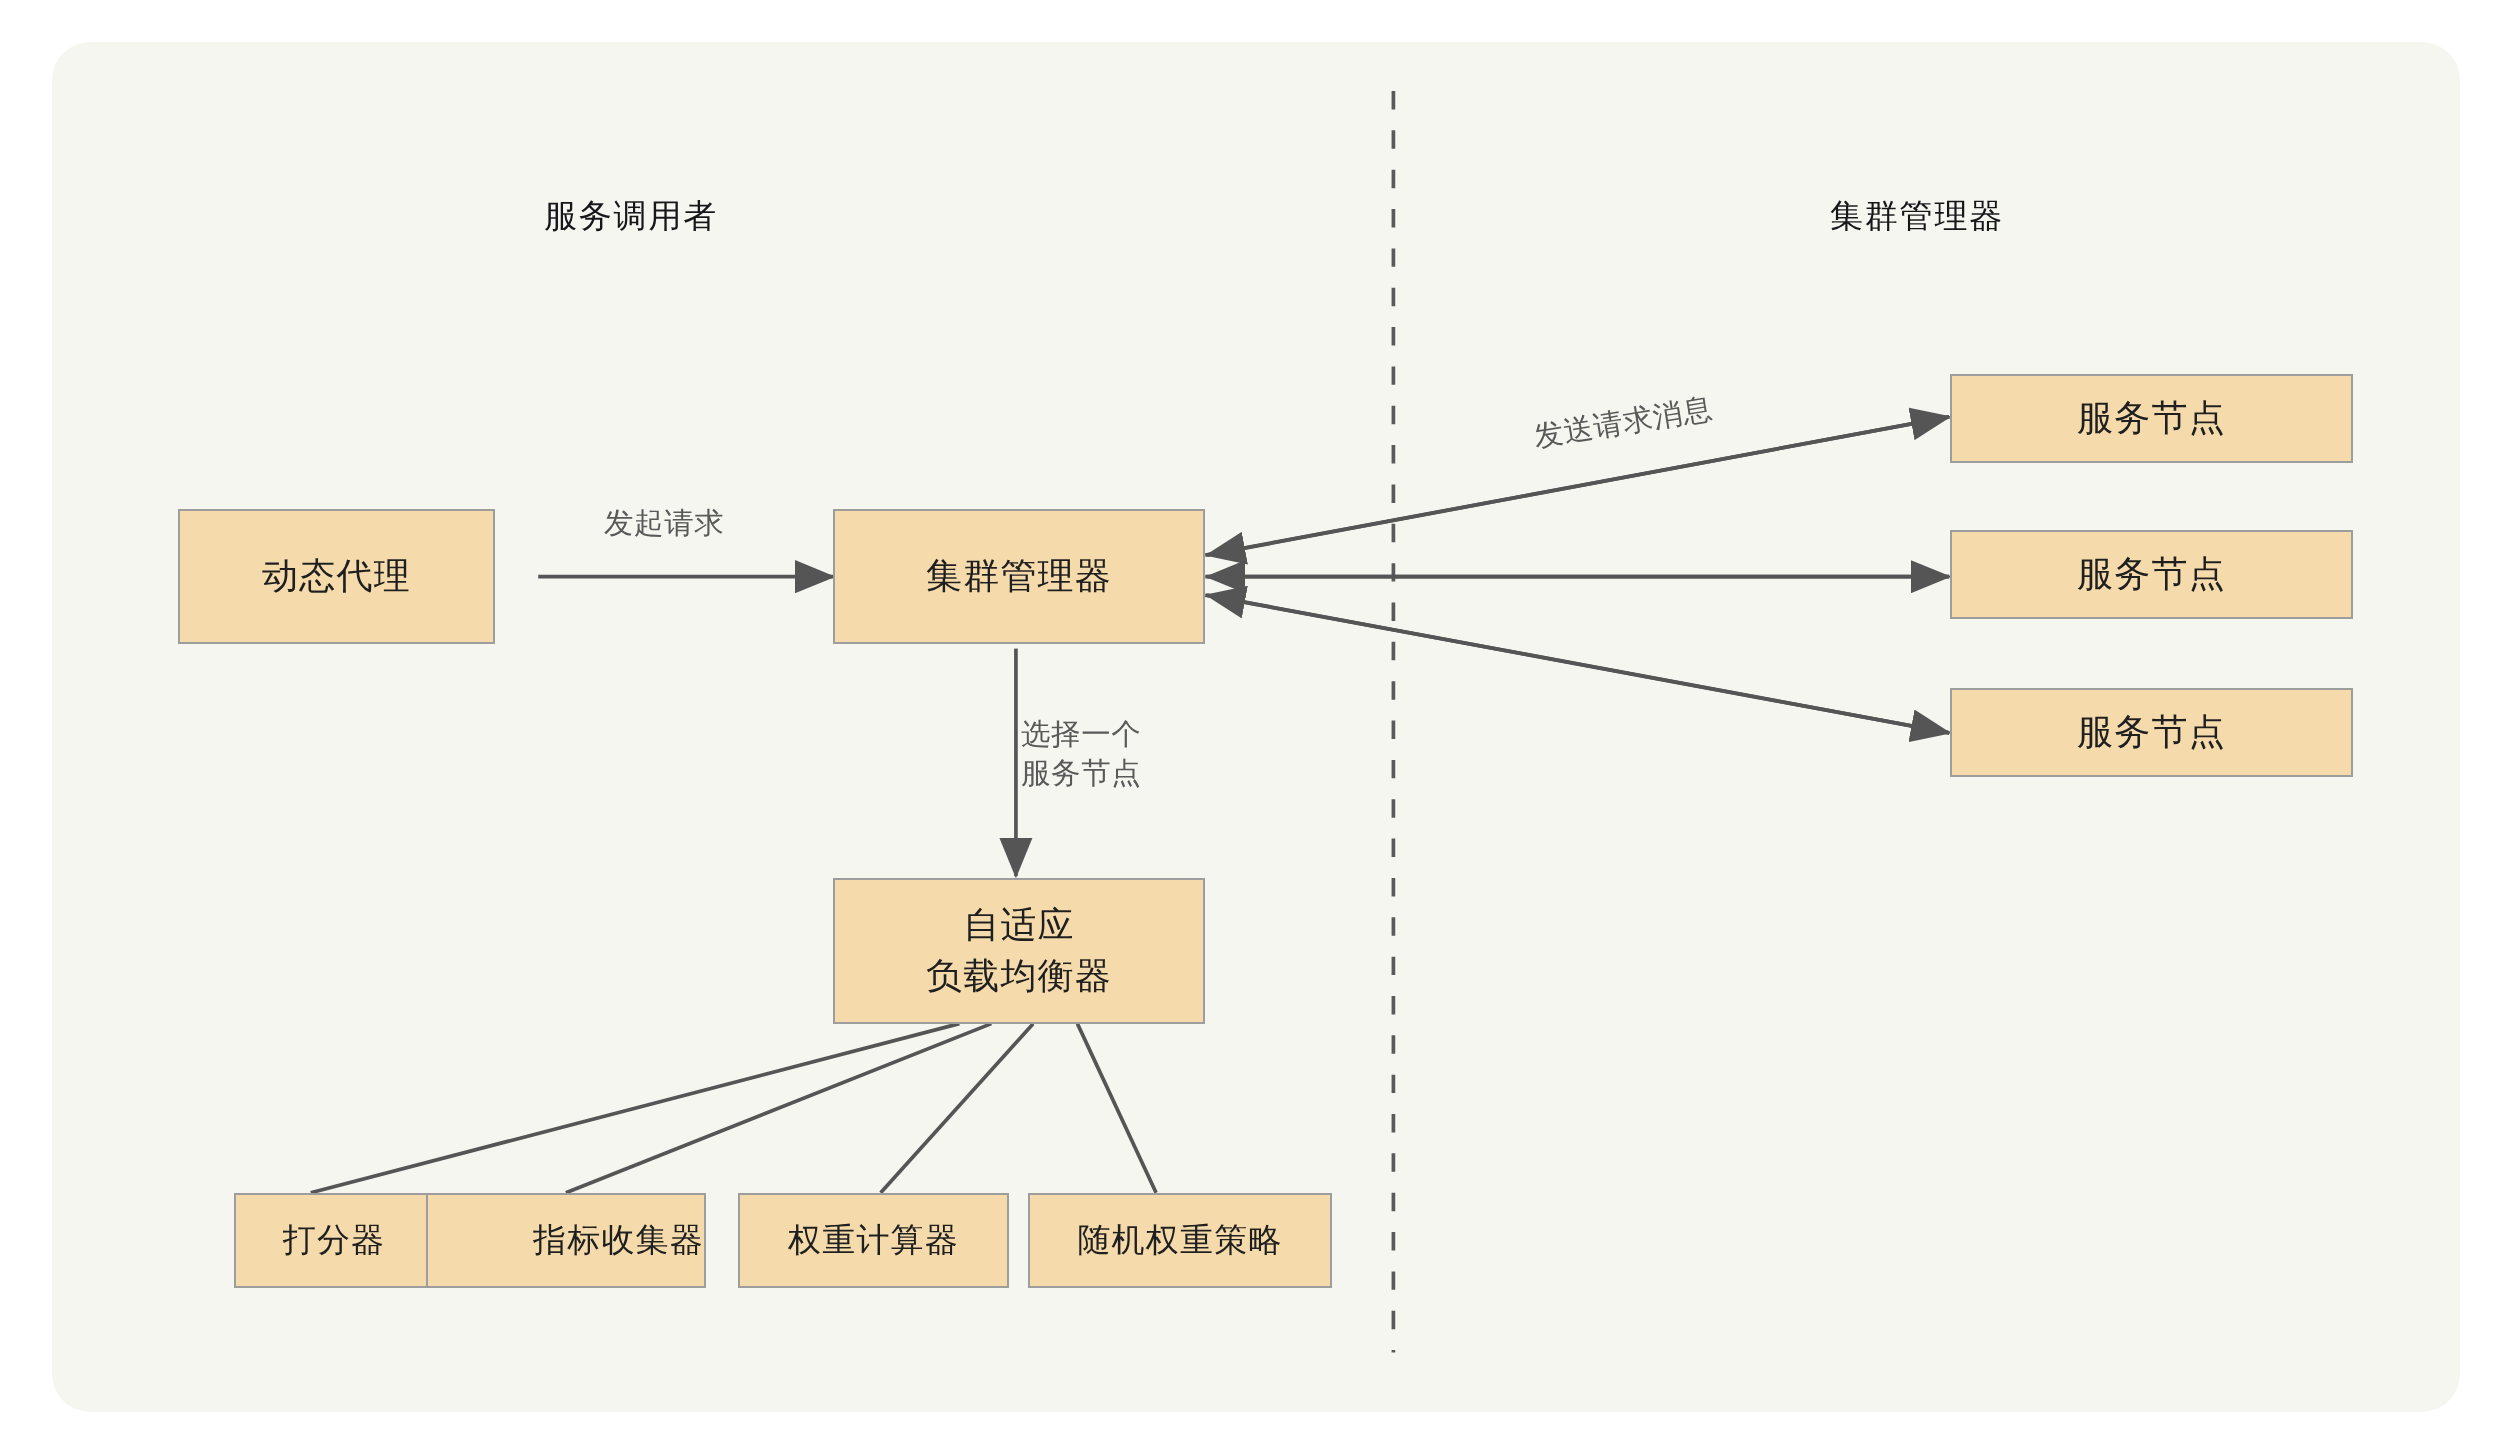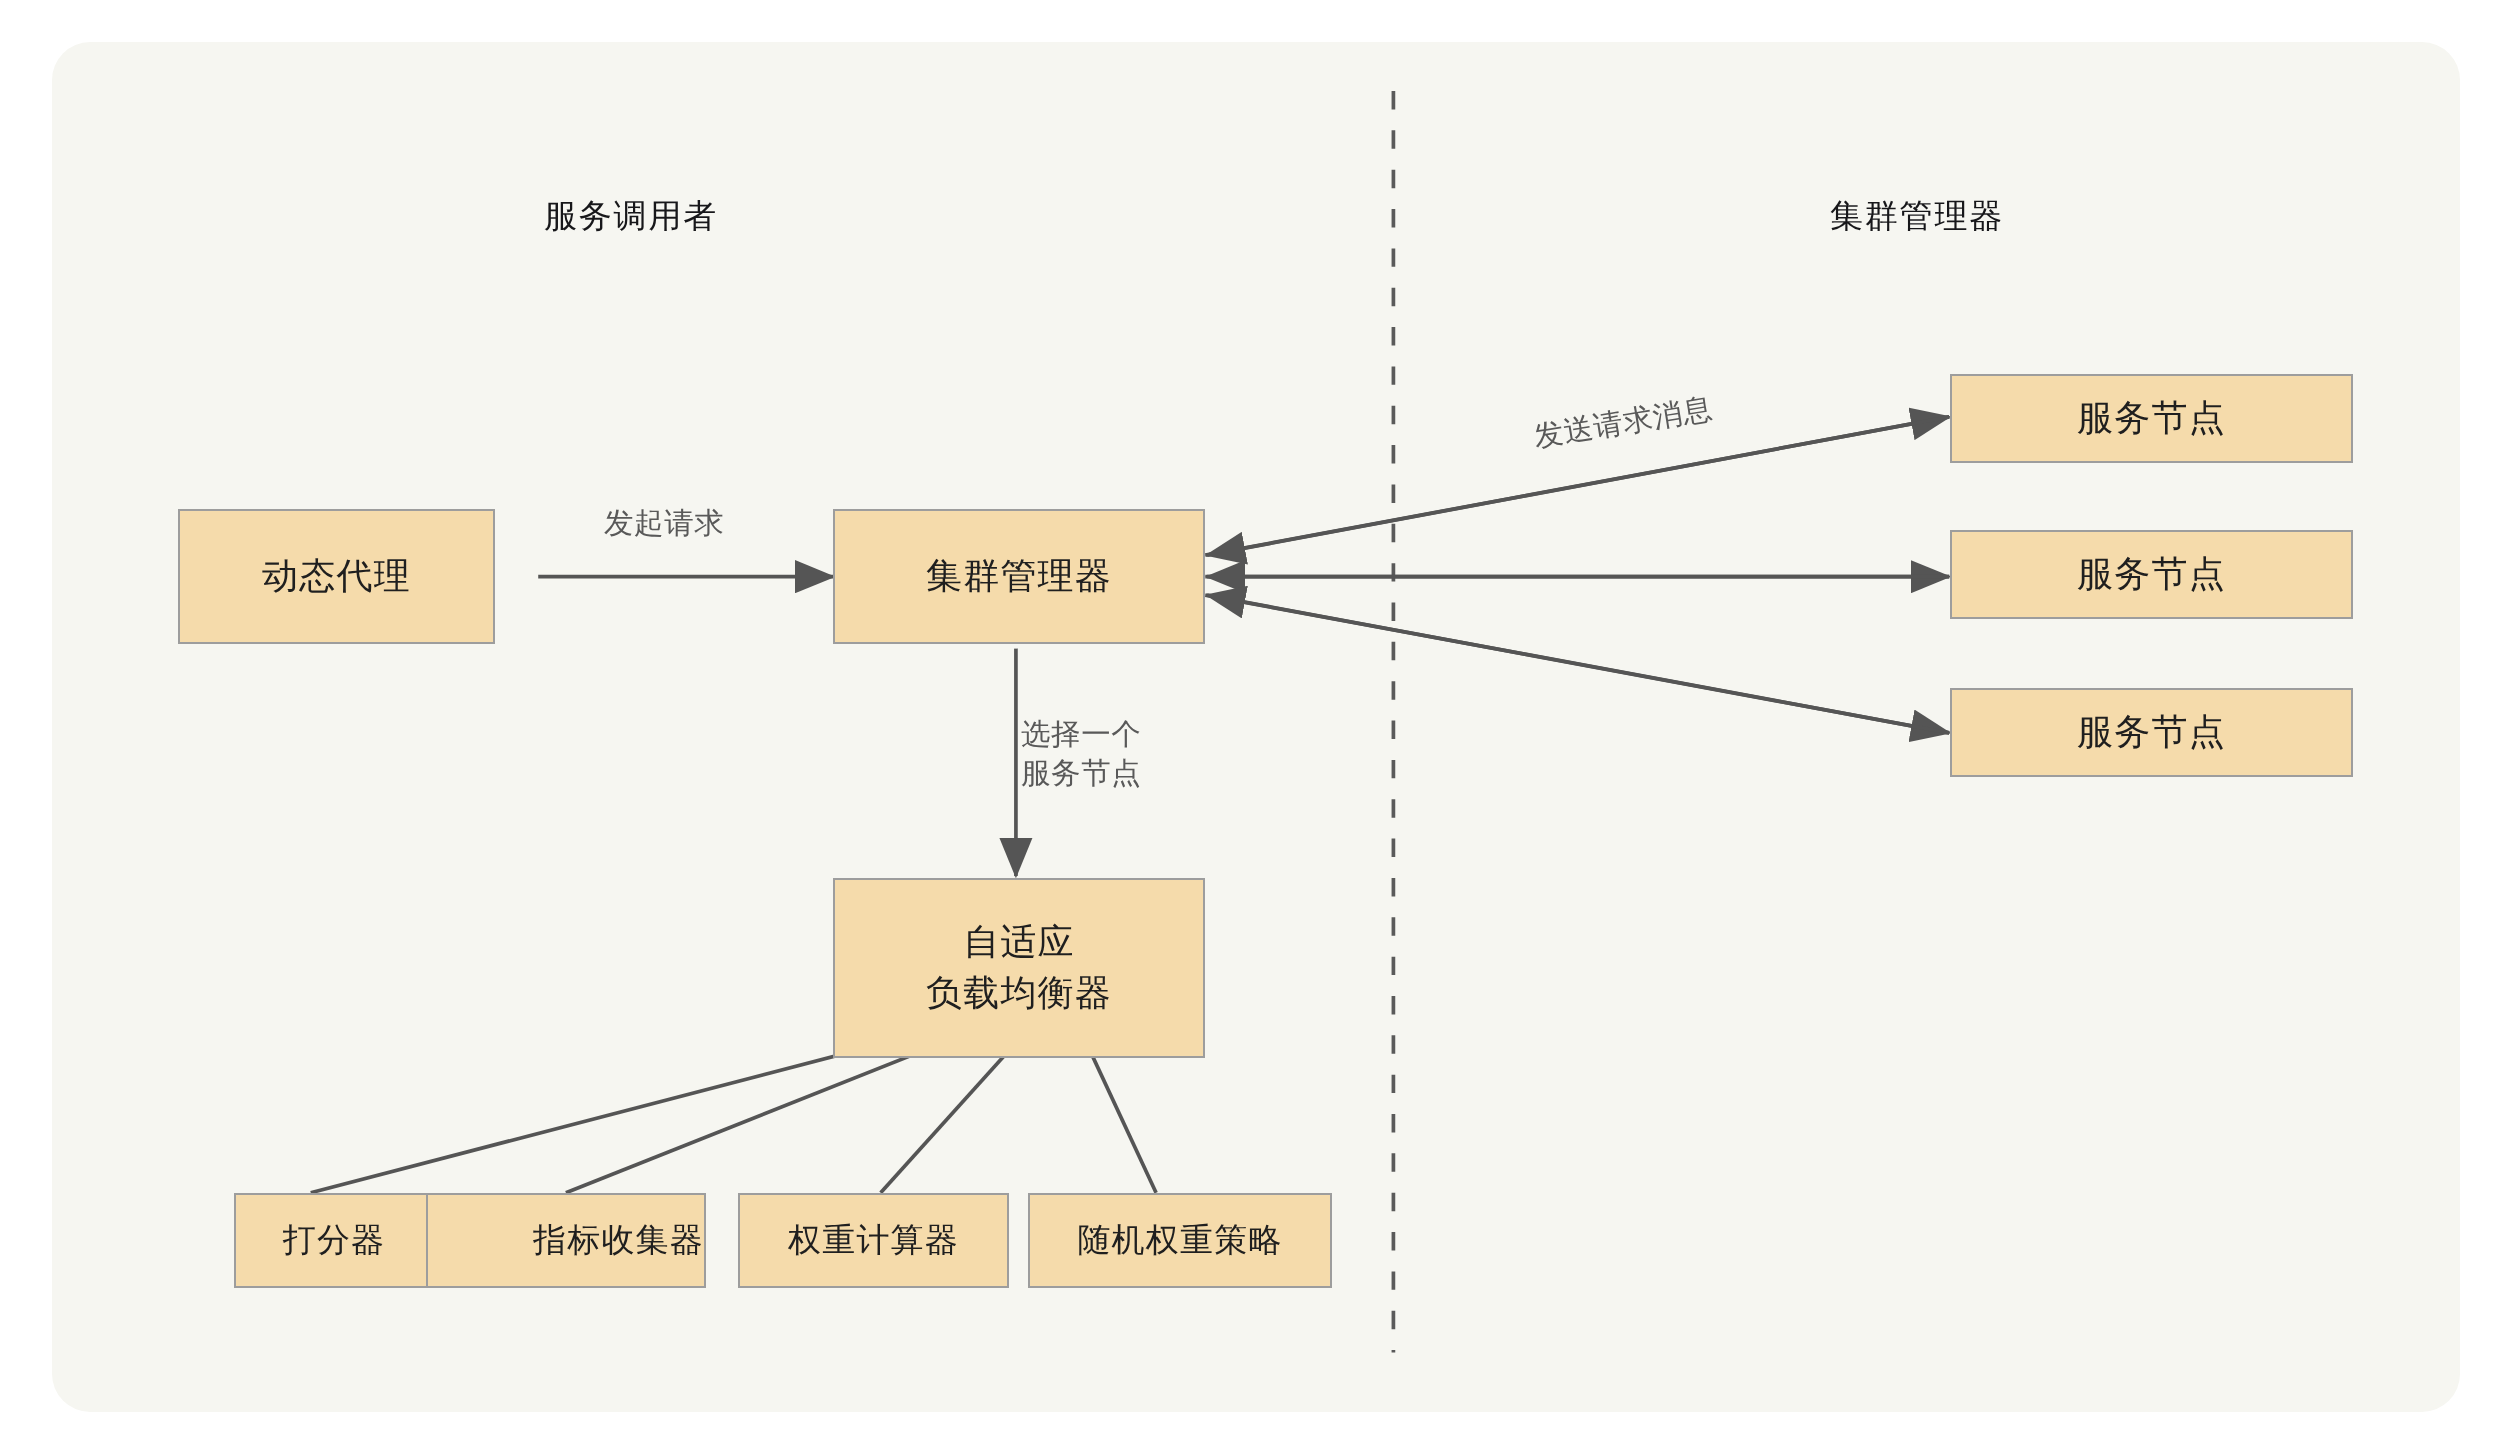--- a/index.html
+++ b/index.html
@@ -114,21 +114,21 @@
 <div class="edge-label rot" style="left:1531px; top:418px;">发送请求消息</div>
 
 <div class="node" style="left:178px; top:509px; width:317px; height:135px;text-align:right;">
   <div>动态代理</div>
 </div>
 
 <div class="node" style="left:833px; top:509px; width:372px; height:135px;">
   <div>集群管理器</div>
 </div>
 
-<div class="node" style="left:833px; top:878px; width:372px; height:180px;">
+<div class="node" style="left:833px; top:878px; width:372px; height:146px;">
   <div>自适应</div>
   <div class="ln2">负载均衡器</div>
 </div>
 
 <div class="node small" style="left:210px; top:1193px; width:200px; height:95px;margin-left:24px;">
   <div>打分器</div>
 </div>
 
 <div class="node small" style="left:426px; top:1193px; width:280px; height:95px;align-items:flex-end;">
   <div>指标收集器</div>

